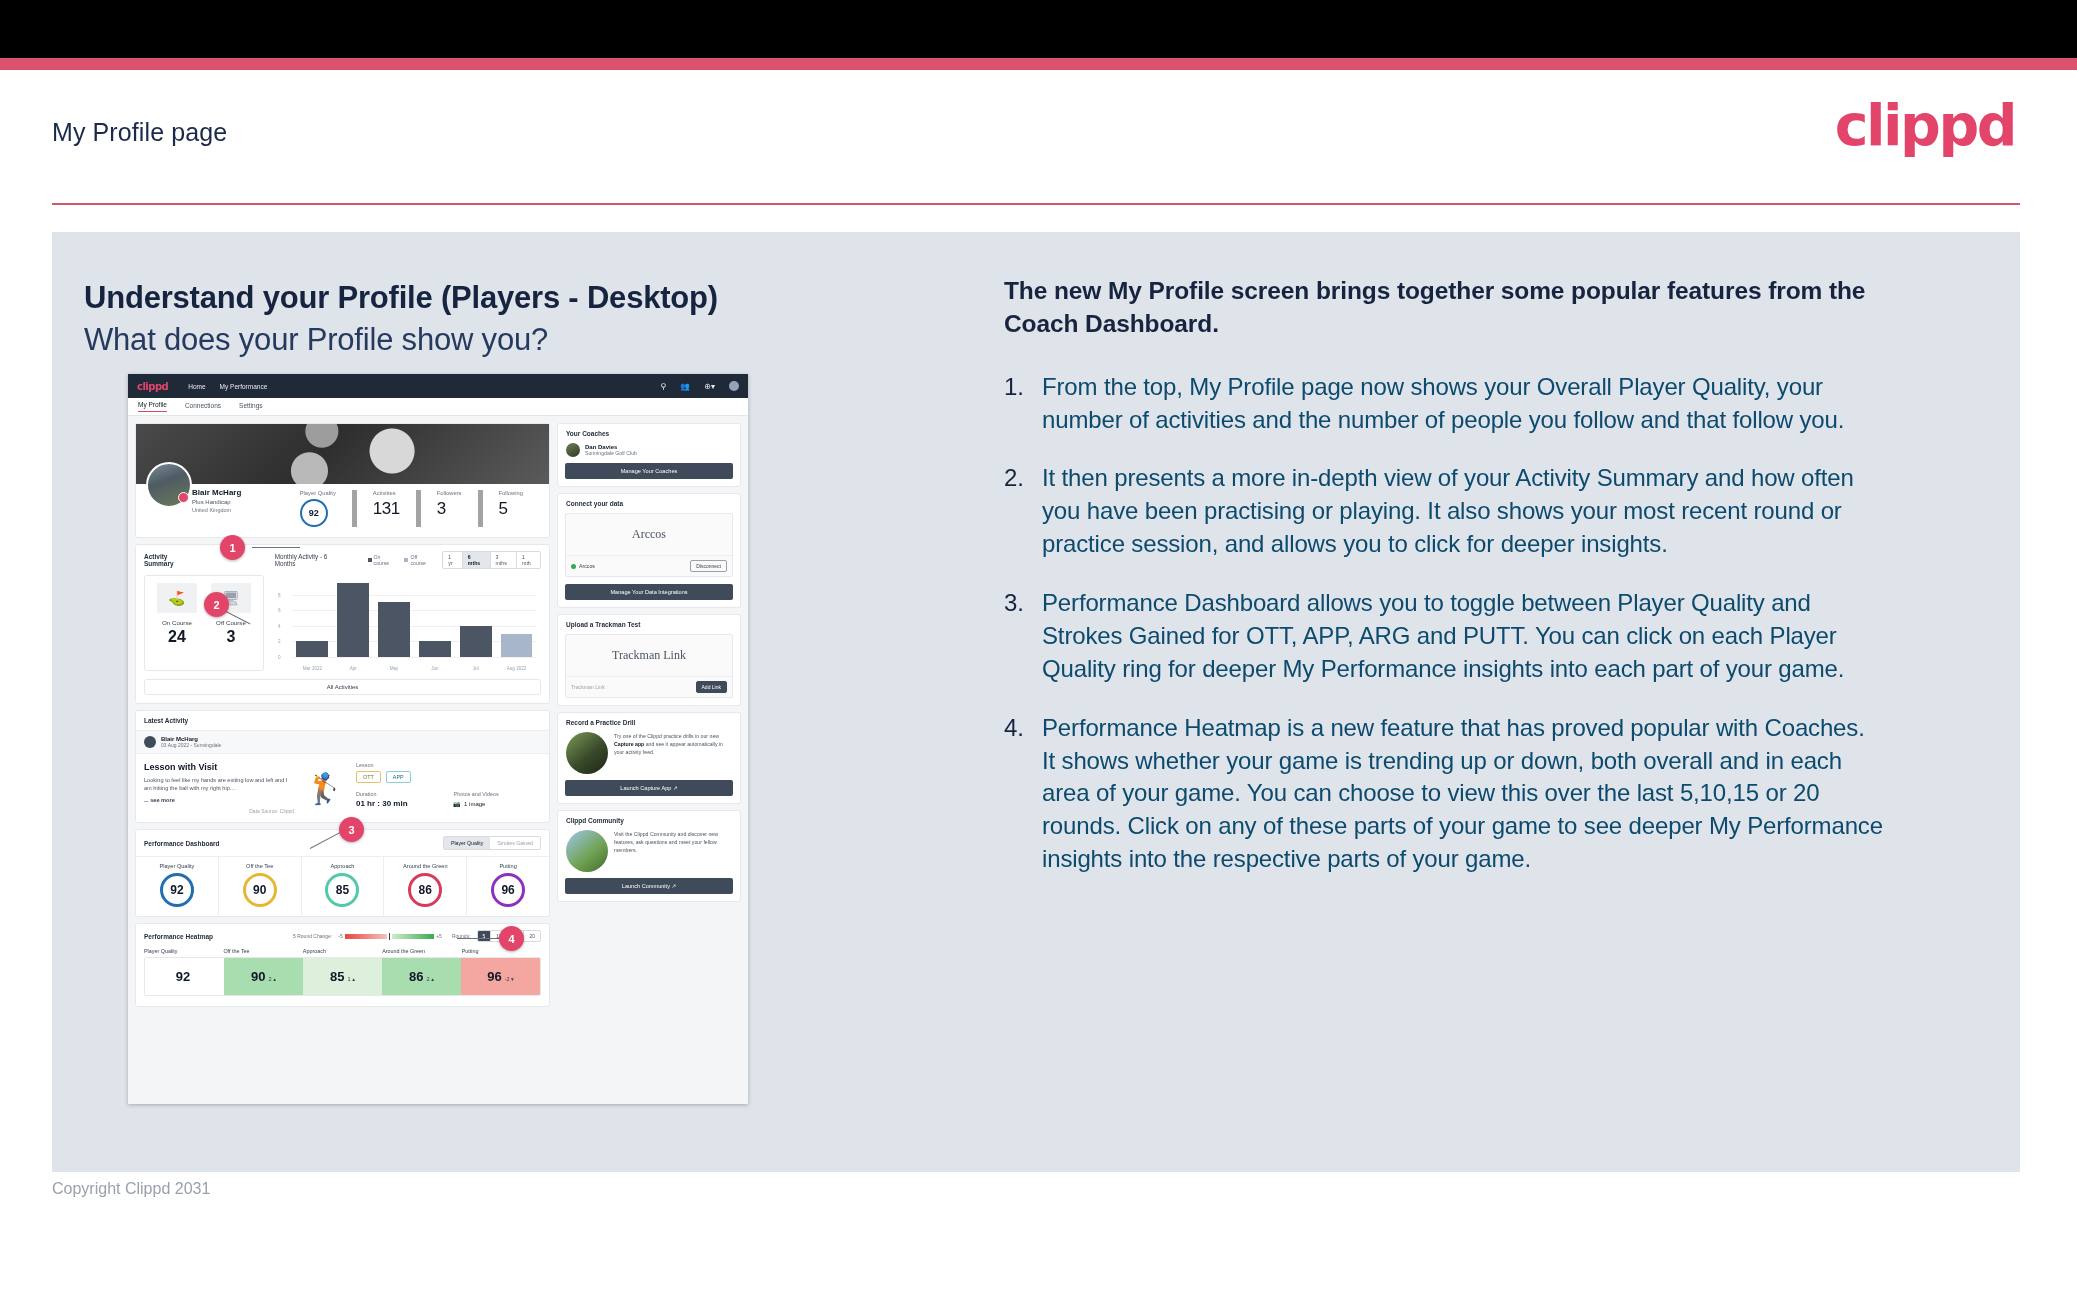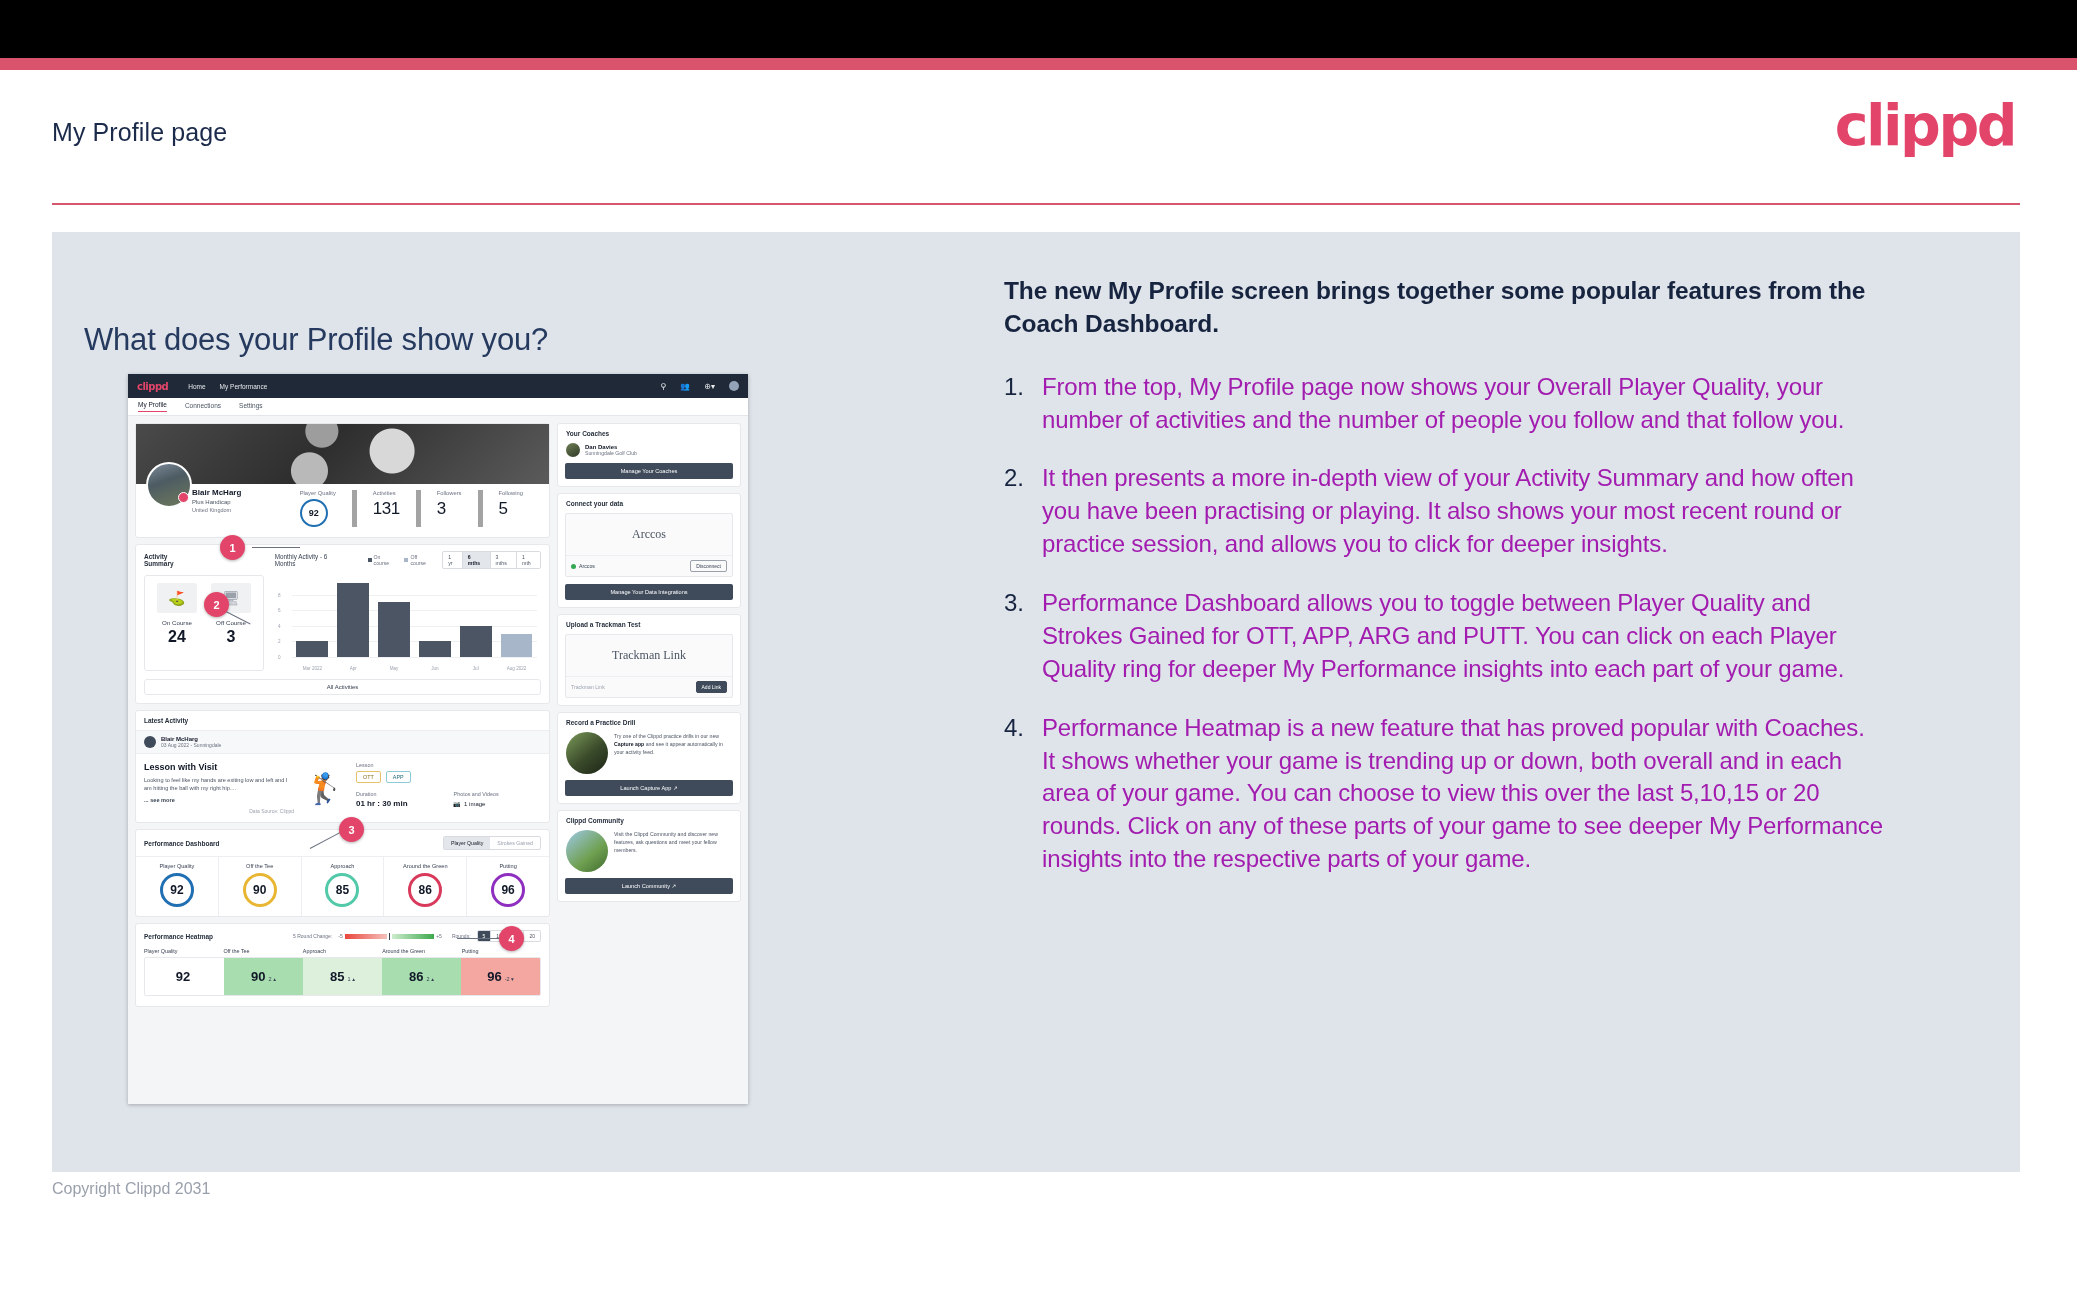--- a/index.html
+++ b/index.html
@@ -57,21 +57,21 @@
   .copy-lead {
     font-size:24.5px; font-weight:700; color:#16243f;
     line-height:1.36; letter-spacing:-.1px; margin-bottom:30px;
   }
   .copy-item { display:flex; margin-bottom:26px; }
   .copy-num {
     width:38px; flex:0 0 38px;
     font-size:24px; color:#16243f; line-height:1.37;
   }
   .copy-text {
-    font-size:24px; color:#a21caf; line-height:1.37; letter-spacing:-.15px;
+    font-size:24px; color:#0c4a6e; line-height:1.37; letter-spacing:-.15px;
   }
 
   
   .shot {
     position:absolute; left:76px; top:142px;
     width:620px; height:730px;
     background:#ffffff;
     box-shadow:0 1px 4px rgba(0,0,0,.25);
     overflow:hidden;
     font-size:6px;
@@ -268,20 +268,21 @@
 <div class="band-pink"></div>
 
 <div class="slide-header">
   <div class="slide-title">My Profile page</div>
   <div class="logo">clippd</div>
 </div>
 <div class="header-rule"></div>
 
 <div class="slide-body">
 
+  <div class="headline">Understand your Profile (Players - Desktop)</div>
   <div class="subheadline">What does your Profile show you?</div>
 
   <div class="copy">
     <div class="copy-lead">The new My Profile screen brings together some popular features from the Coach Dashboard.</div>
 
     <div class="copy-item">
       <div class="copy-num">1.</div>
       <div class="copy-text">From the top, My Profile page now shows your Overall Player Quality, your number of activities and the number of people you follow and that follow you.</div>
     </div>
     <div class="copy-item">

